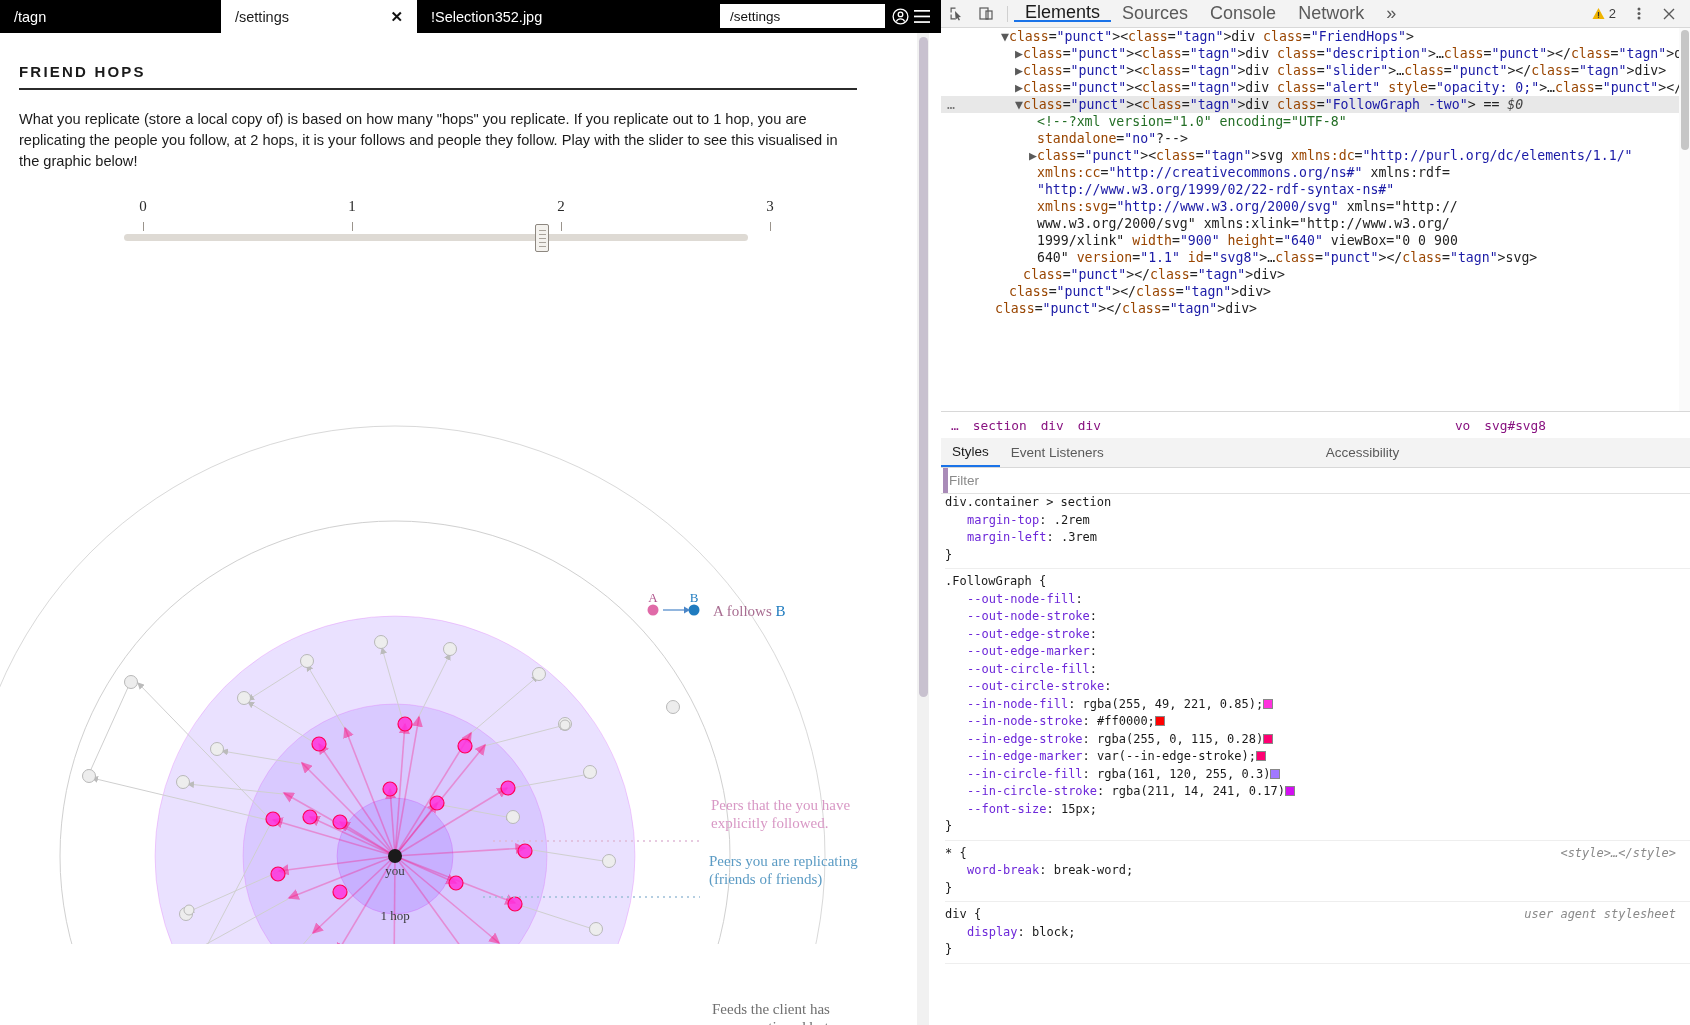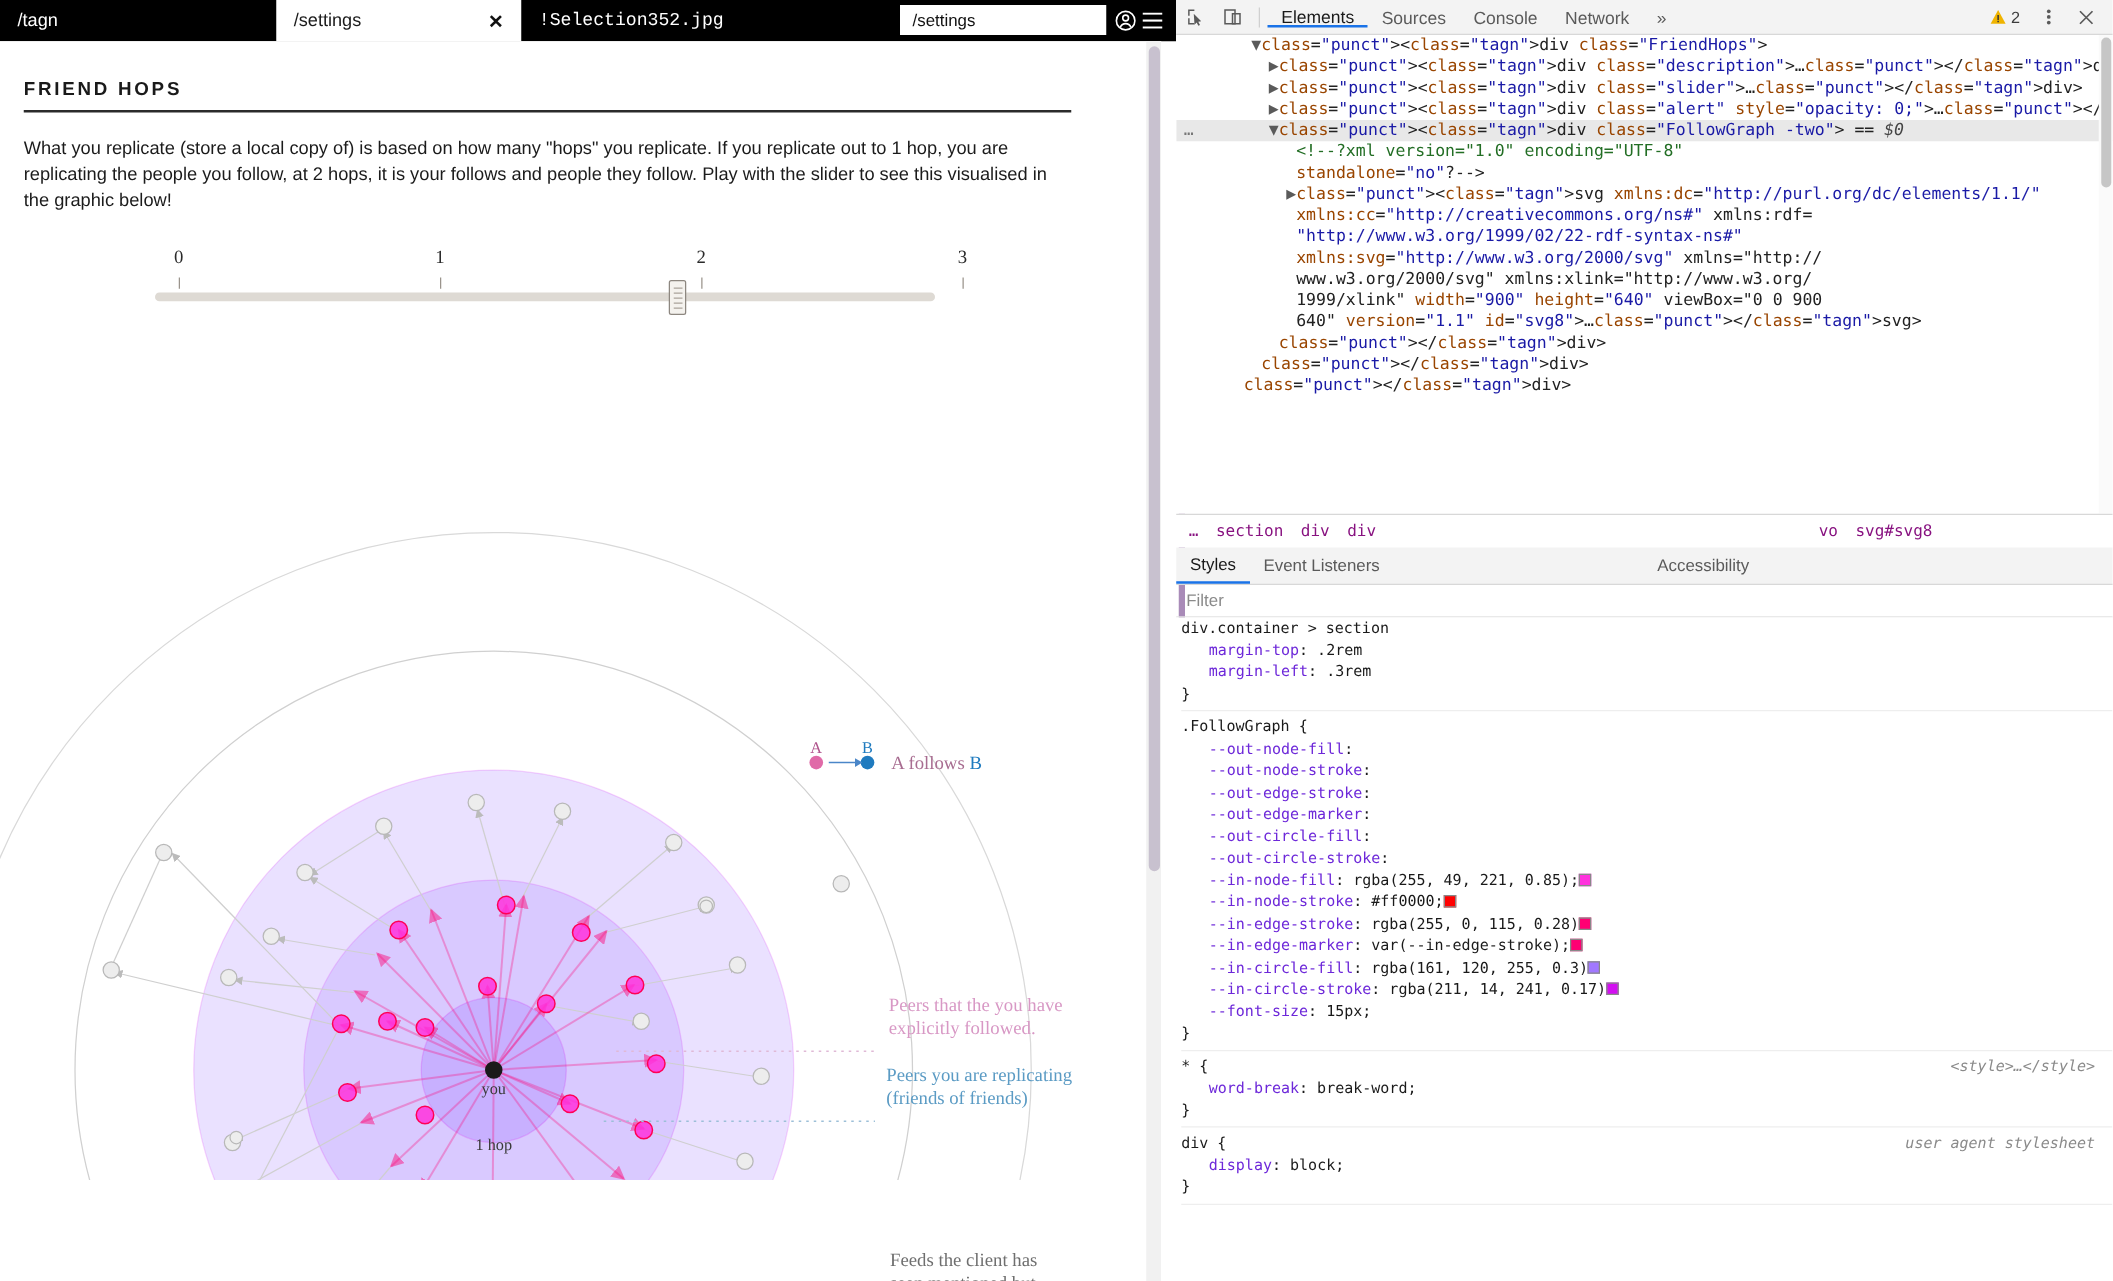--- a/index.html
+++ b/index.html
@@ -10,21 +10,21 @@
     background:#fff; overflow:hidden; position:relative;
   }
 
   
   #browser { position:absolute; left:0; top:0; width:941px; height:1025px; background:#fff; }
   .tabbar { position:absolute; left:0; top:0; width:941px; height:33px; background:#000; display:flex; align-items:stretch; }
   .tab { display:flex; align-items:center; height:33px; color:#fff; font-size:14.5px; padding:0 14px; }
   .tab.inbox { width:221px; }
   .tab.active { background:#fff; color:#1a1a1a; width:196px; justify-content:space-between; }
   .tab .close { font-size:15px; font-weight:bold; color:#111; cursor:pointer; }
-  .tab.third { flex:1;font-family:Liberation Mono, monospace; }
+  .tab.third { flex:1; }
   .urlbar { position:absolute; right:56px; top:4px; width:165px; height:24px; background:#fff; color:#111;
             font-size:13.5px; display:flex; align-items:center; padding:0 10px; }
   .chrome-btn { position:absolute; top:5px; width:22px; height:22px; display:flex; align-items:center; justify-content:center; color:#fff; }
   #profile-btn { right:30px; }
   #menu-btn { right:8px; }
 
   
   #page { position:absolute; left:0; top:33px; width:929px; height:992px; overflow:hidden; background:#fff; }
   #page-scroll-track { position:absolute; right:0; top:0; width:12px; height:992px; background:#f1f1f1; }
   #page-scroll-thumb { position:absolute; right:1px; top:4px; width:9px; height:660px; background:#c8c1cf; border-radius:5px; }
@@ -58,21 +58,21 @@
   .anno.blue { color:#5b9bc4; }
   .anno.grey { color:#6f6f6f; }
 
   
   #devtools { position:absolute; left:941px; top:0; width:749px; height:1025px; background:#fff;
               font-family:"DejaVu Sans Mono", monospace; }
   .dt-topbar { position:absolute; left:0; top:0; width:749px; height:28px; background:#f3f3f3;
                border-bottom:1px solid #d8d8d8; display:flex; align-items:center; }
   .dt-icon-btn { width:30px; height:26px; display:flex; align-items:center; justify-content:center; cursor:pointer; }
   .dt-div { width:1px; height:16px; background:#d0d0d0; margin:0 6px; }
-  .dt-tab { padding:0 11px; height:16px; display:flex; align-items:center; font-size:14px;
+  .dt-tab { padding:0 11px; height:16px; display:flex; align-items:center; font-size:18px;
             color:#5a5a5a; font-family:"Liberation Sans", sans-serif; cursor:pointer; }
   .dt-tab.active { color:#1a1a1a; border-bottom:2px solid #1a73e8; }
   .dt-right { margin-left:auto; display:flex; align-items:center; padding-right:6px; }
   .warn-badge { display:flex; align-items:center; gap:4px; font-size:13px; color:#3c3c3c;
                 font-family:"Liberation Sans", sans-serif; margin-right:8px; }
 
   
   #dom-tree { position:absolute; left:0; top:28px; width:749px; height:383px; background:#fff;
               overflow:hidden; font-size:13.2px; line-height:17px; color:#222; }
   .dom-line { white-space:pre; padding-left:4px; }

